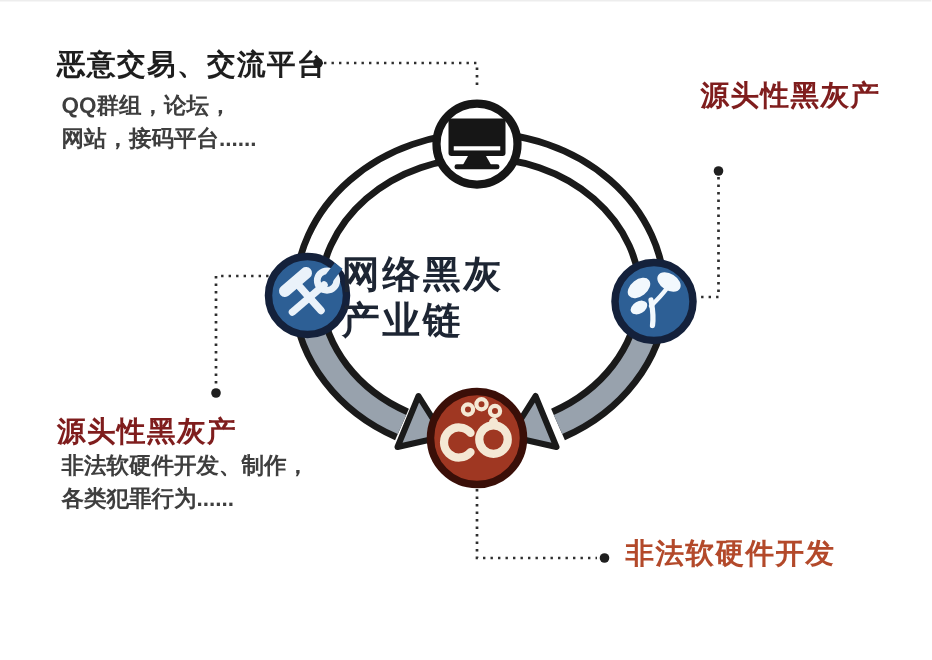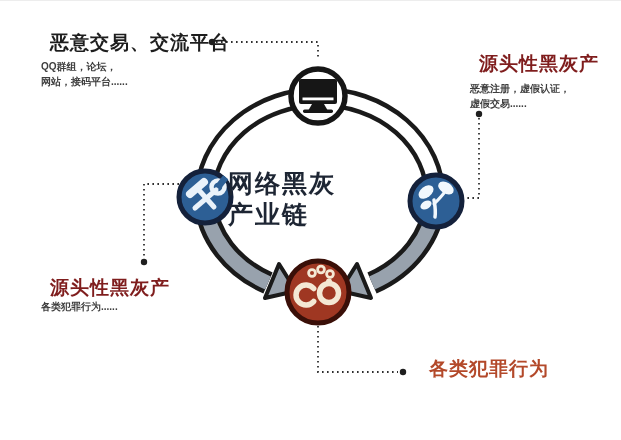--- a/index.html
+++ b/index.html
@@ -2,25 +2,25 @@
 <html><head>
 <meta charset="utf-8">
 <style>
   html,body { margin:0; padding:0; background:#fff; }
   .stage {
     position:relative; width:621px; height:440px; background:#ffffff;
     font-family:"Liberation Sans","DejaVu Sans",sans-serif; overflow:hidden;
     border-top:1px solid #ededed; border-bottom:1px solid #ededed;
   }
   .diagram-svg { position:absolute; left:0; top:0; }
-  .title { position:absolute; font-weight:bold; font-size:19px; letter-spacing:1px; white-space:nowrap;margin-left:12px; }
+  .title { position:absolute; font-weight:bold; font-size:19px; letter-spacing:1px; white-space:nowrap; }
   .c-dark { color:#1e1e1e; }
   .c-blue { color:#7f1d1d; }
   .c-red  { color:#b3492a; }
-  .desc { position:absolute; font-size:10px; font-weight:bold; line-height:1.48; color:#3e3e3e; white-space:nowrap; }
+  .desc { position:absolute; font-size:15px; font-weight:bold; line-height:1.48; color:#3e3e3e; white-space:nowrap; }
   .desc.warm { color:#5c4b41; }
   .center-label {
     position:absolute; left:228px; top:167px; width:184px; 
     font-size:25px; font-weight:bold; letter-spacing:2px; line-height:1.22; color:#1d2533;
   }
 </style>
 </head>
 <body>
 
 <div class="stage">
@@ -107,25 +107,22 @@
     <div>产业链</div>
   </div>
 
   <div class="title c-dark" style="left:38px; top:29px;">恶意交易、交流平台</div>
   <div class="desc" style="left:41px; top:59px;">
     <div>QQ群组，论坛，</div>
     <div>网站，接码平台......</div>
   </div>
 
   <div class="title c-blue" style="left:467px; top:50px;">源头性黑灰产</div>
-  <div class="desc" style="left:470px; top:81px;">
-    <div>恶意注册，虚假认证，</div>
-    <div>虚假交易......</div>
-  </div>
 
   <div class="title c-blue" style="left:38px; top:274px;">源头性黑灰产</div>
   <div class="desc" style="left:41px; top:299px;">
+    <div>非法软硬件开发、制作，</div>
     <div>各类犯罪行为......</div>
   </div>
 
-  <div class="title c-red" style="left:417px; top:355px;">各类犯罪行为</div>
+  <div class="title c-red" style="left:417px; top:355px;">非法软硬件开发</div>
 
 </div>
 
 </body></html>

